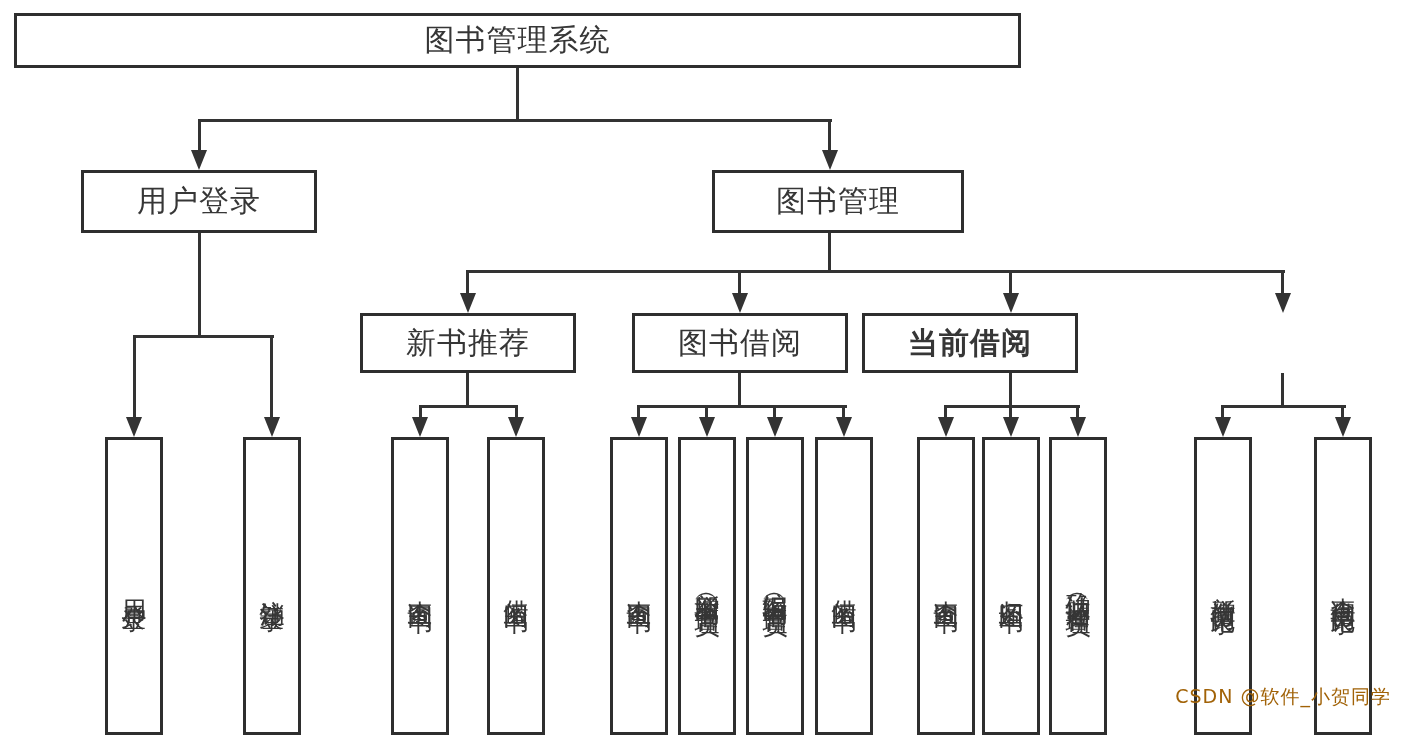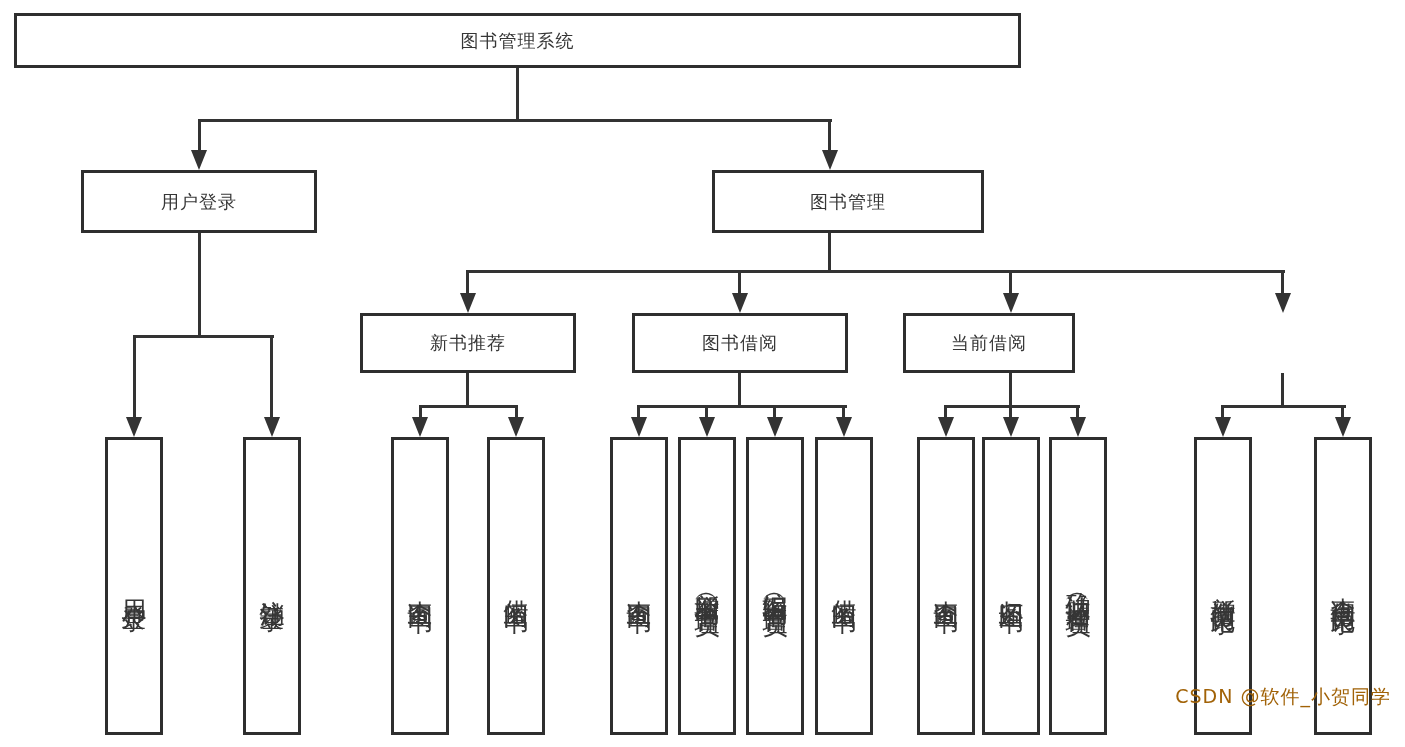--- a/index.html
+++ b/index.html
@@ -13,21 +13,21 @@
   }
   .box {
     position: absolute;
     box-sizing: border-box;
     border: 3px solid #2e2e2e;
     background: #ffffff;
     display: flex;
     align-items: center;
     justify-content: center;
     color: #363636;
-    font-size: 18px;
+    font-size: 30px;
     letter-spacing: 1px;
     white-space: nowrap;
   }
   .vbox {
     position: absolute;
     box-sizing: border-box;
     border: 3px solid #2e2e2e;
     background: #ffffff;
     display: flex;
     align-items: center;
@@ -68,21 +68,21 @@
   <div class="box" style="left:14px; top:13px; width:1007px; height:55px;">图书管理系统</div>
 
   <div class="v" style="left:516px; top:68px; height:51px;"></div>
   <div class="h" style="left:198px; top:119px; width:634px;"></div>
   <div class="v" style="left:198px; top:119px; height:33px;"></div>
   <div class="arrow" style="left:191px; top:150px;"></div>
   <div class="v" style="left:828px; top:119px; height:33px;"></div>
   <div class="arrow" style="left:822px; top:150px;"></div>
 
   <div class="box" style="left:81px; top:170px; width:236px; height:63px;">用户登录</div>
-  <div class="box" style="left:712px; top:170px; width:272px; height:63px;">图书管理</div>
+  <div class="box" style="left:712px; top:170px; width:252px; height:63px;">图书管理</div>
 
   <div class="v" style="left:198px; top:233px; height:102px;"></div>
   <div class="h" style="left:133px; top:335px; width:141px;"></div>
   <div class="v" style="left:133px; top:335px; height:82px;"></div>
   <div class="arrow" style="left:126px; top:417px;"></div>
   <div class="v" style="left:270px; top:335px; height:82px;"></div>
   <div class="arrow" style="left:264px; top:417px;"></div>
 
   <div class="vbox" style="left:105px;">用户登录</div>
   <div class="vbox" style="left:243px;">注销登录</div>
@@ -93,21 +93,21 @@
   <div class="arrow" style="left:460px; top:293px;"></div>
   <div class="v" style="left:738px; top:270px; height:25px;"></div>
   <div class="arrow" style="left:732px; top:293px;"></div>
   <div class="v" style="left:1009px; top:270px; height:25px;"></div>
   <div class="arrow" style="left:1003px; top:293px;"></div>
   <div class="v" style="left:1281px; top:270px; height:25px;"></div>
   <div class="arrow" style="left:1275px; top:293px;"></div>
 
   <div class="box" style="left:632px; top:313px; width:216px; height:60px;">图书借阅</div>
   <div class="box" style="left:360px; top:313px; width:216px; height:60px;">新书推荐</div>
-  <div class="box" style="left:903px; top:313px; width:172px; height:60px;">当前借阅</div>
+  <div class="box" style="left:862px; top:313px; width:216px; height:60px;font-weight:bold;">当前借阅</div>
 
   <div class="v" style="left:466px; top:373px; height:32px;"></div>
   <div class="h" style="left:419px; top:405px; width:99px;"></div>
   <div class="v" style="left:419px; top:405px; height:14px;"></div>
   <div class="arrow" style="left:412px; top:417px;"></div>
   <div class="v" style="left:515px; top:405px; height:14px;"></div>
   <div class="arrow" style="left:508px; top:417px;"></div>
 
   <div class="vbox" style="left:391px;">查询图书</div>
   <div class="vbox" style="left:487px;">借阅图书</div>

